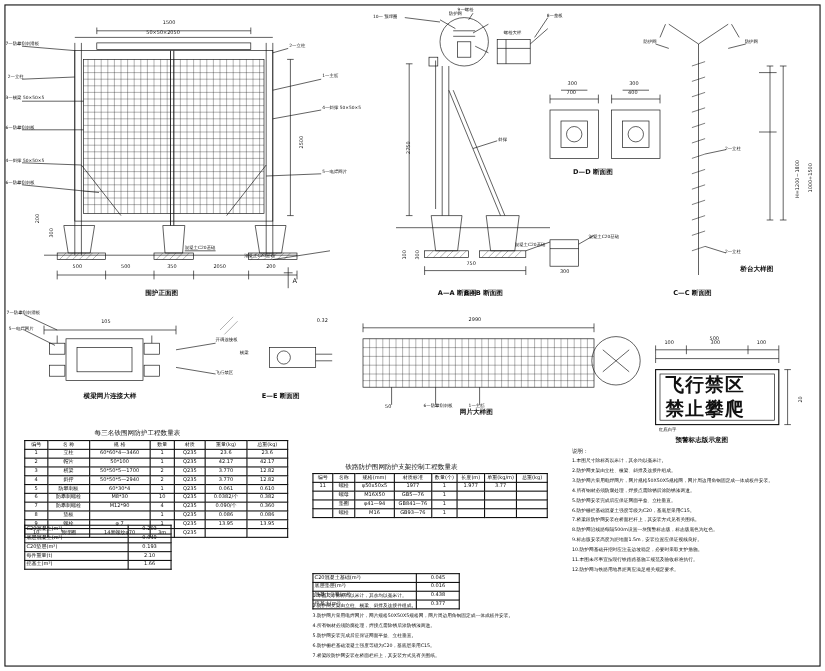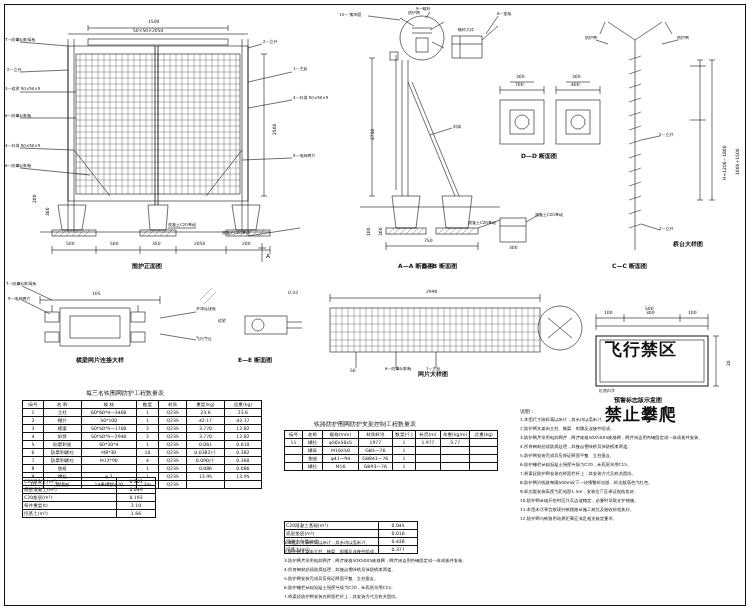--- a/index.html
+++ b/index.html
@@ -470,21 +470,21 @@
       <line x1="713" y1="336" x2="719" y2="336"></line>
       <line x1="713" y1="386" x2="719" y2="386"></line>
     </g>
   </svg>
   <div class="dimtxt" style="left:645px;top:306px;">500</div>
   <div class="dimtxt" style="left:604px;top:310px;">100</div>
   <div class="dimtxt" style="left:646px;top:310px;">300</div>
   <div class="dimtxt" style="left:688px;top:310px;">100</div>
   <div class="dimtxt rot90" style="left:726px;top:366px;">20</div>
   <div class="bigtxt" style="left:605px;top:338px;">飞行禁区</div>
-  <div class="bigtxt" style="left:605px;top:360px;margin-top:43px;">禁止攀爬</div>
+  <div class="bigtxt" style="left:605px;top:360px;">禁止攀爬</div>
   <div class="lbl s4" style="left:599px;top:388px;">红底白字</div>
   <div class="title" style="left:614px;top:396px;">预警标志版示意图</div>
 
   <div class="tcap" style="left:86px;top:389px;">每三名铁围网防护工程数量表</div>
   <table class="t" style="left:22px;top:400px;width:240px;">
     <thead>
       <tr>
         <th style="width:20px;">编号</th>
         <th style="width:38px;">名 称</th>
         <th style="width:56px;">规 格</th>

